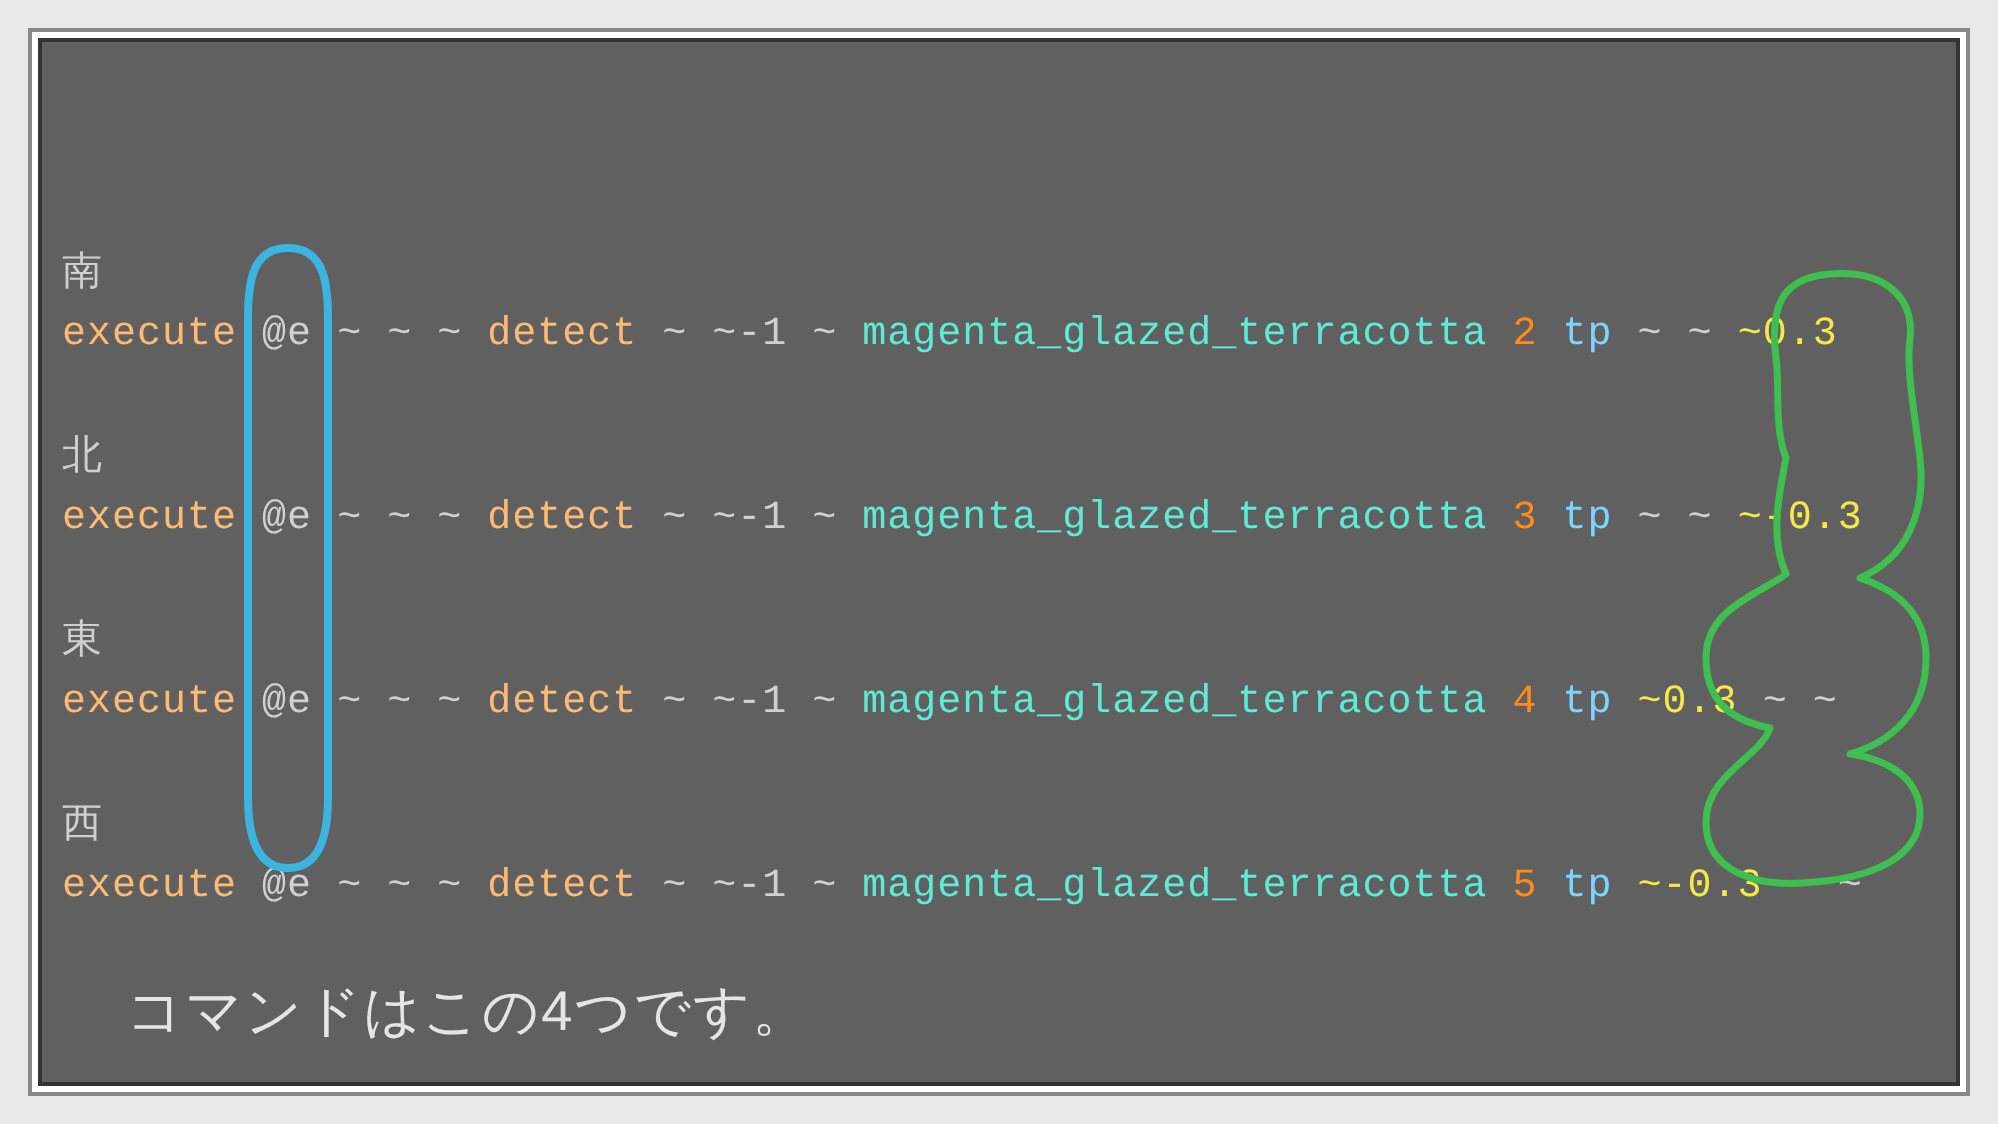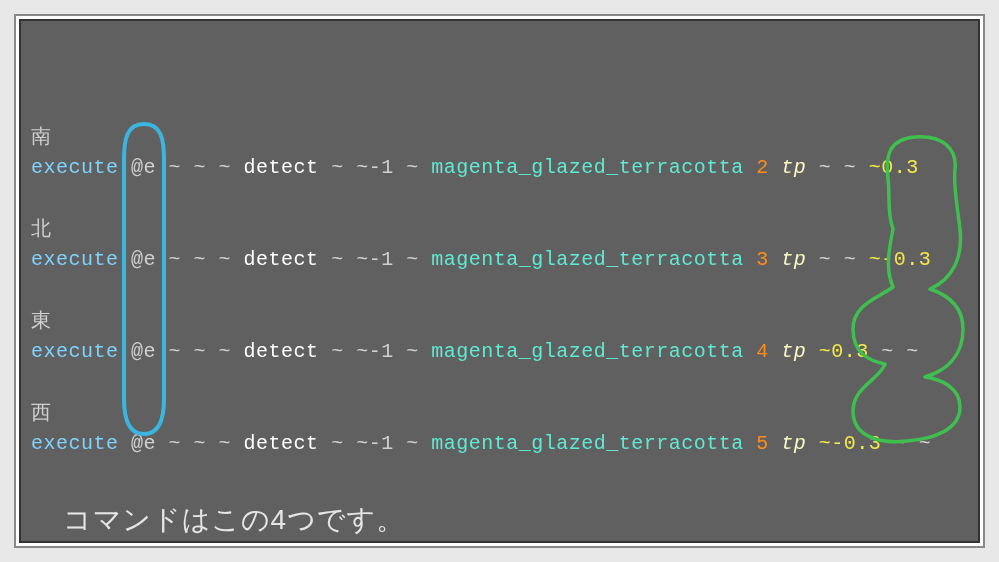--- a/index.html
+++ b/index.html
@@ -35,31 +35,31 @@
   }
   .dir-label {
     color: #cfcfcf;
     font-size: 20px;
     margin-bottom: 2px;
   }
   .cmd {
     white-space: nowrap;
     font-size: 20px;
   }
-  .t-exec { color: #7dd3fc; }
+  .t-exec { color: #fdba74; }
   .t-sel { color: #d0d0d0; }
   .t-tilde { color: #d0d0d0; }
-  .t-detect { color: #ffffff; }
+  .t-detect { color: #fdba74; }
   .t-magenta { color: #5eead4; }
   .t-id { color: #ff8c1a; }
-  .t-tp { color: #fef9c3; font-style: italic; }
+  .t-tp { color: #7dd3fc; }
   .t-full { color: #f5e94a; }
   .caption {
     position: absolute;
-    bottom: 4px;
+    bottom: 18px;
     left: 44px;
     color: #e5e5e5;
     font-size: 28px;
     font-family: 'Helvetica Neue', Arial, sans-serif;
     letter-spacing: 1px;
   }
   svg.annotation {
     position: absolute;
     pointer-events: none;
   }

